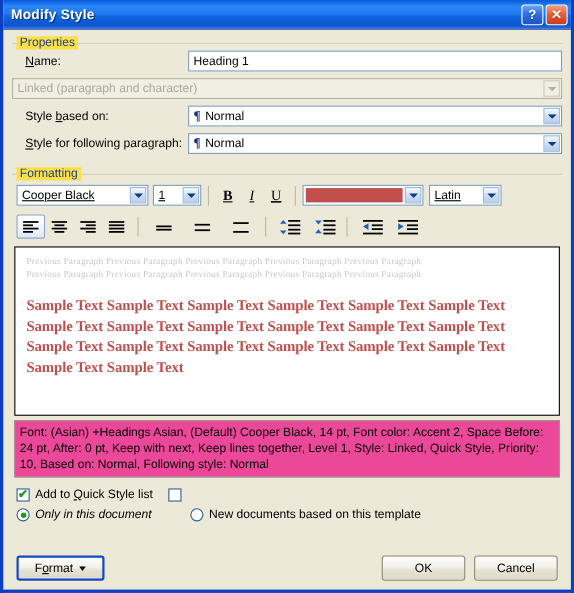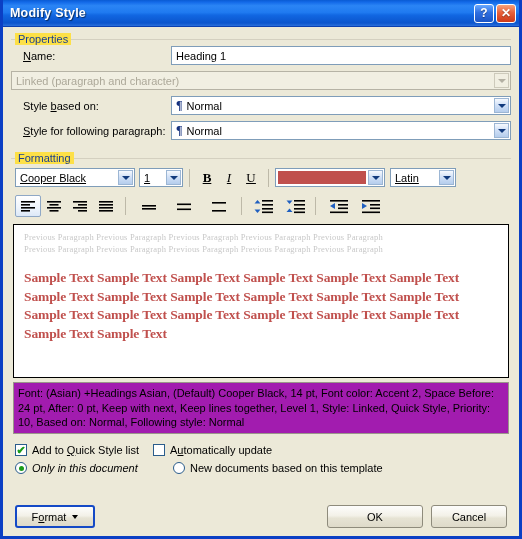--- a/index.html
+++ b/index.html
@@ -91,21 +91,21 @@
     color:#c8c8c8;font-family:"Liberation Serif",serif;font-size:8.5px;
     line-height:12px;letter-spacing:.2px;white-space:nowrap;
   }
   #sample{
     margin-top:14px;color:#c0504d;font-family:"Liberation Serif",serif;
     font-weight:bold;font-size:13.5px;line-height:18.5px;letter-spacing:-.1px;
   }
   
   #desc{
     margin:4px 10px 0 10px;height:52px;box-sizing:border-box;
-    border:1px solid #9a968a;background:#a21caf;
+    border:1px solid #9a968a;background:#ec4899;
     padding:3px 4px;font-size:11px;line-height:14.5px;color:#000;
   }
   
   #options{margin:7px 0 0 12px;}
   .opt-row{display:flex;align-items:center;height:18px;}
   .opt{display:flex;align-items:center;font-size:11px;}
   .check{
     width:12px;height:12px;border:1px solid #2b5d8c;background:#fff;
     display:flex;align-items:center;justify-content:center;margin-right:5px;box-sizing:border-box;
   }
@@ -118,21 +118,21 @@
   
   #footer{position:absolute;left:0;right:0;bottom:8px;display:flex;align-items:center;padding:0 12px;}
   .btn{
     height:23px;box-sizing:border-box;
     background:linear-gradient(to bottom,#fdfdfc,#f3f1e8 46%,#e6e3d4 58%,#dedac9);
     border:1px solid #8e8b7c;border-radius:3px;
     display:flex;align-items:center;justify-content:center;
     font-size:11px;color:#000;
   }
   #format-btn{width:80px;border:2px solid #1449c6;border-radius:3px;}
-  #ok-btn{width:96px;margin-left:auto;text-align:center;}
+  #ok-btn{width:76px;margin-left:auto;text-align:center;}
   #cancel-btn{width:76px;margin-left:8px;}
   .dd-tri{width:0;height:0;border-left:3px solid transparent;border-right:3px solid transparent;border-top:4px solid #000;margin-left:6px;}
 </style>
 </head>
 <body>
 
 <div id="dialog">
 
   <div id="titlebar">
     <div id="title-text">Modify Style</div>
@@ -367,21 +367,20 @@
   <div id="options">
     <div class="opt-row">
       <div class="opt" style="width:138px;">
         <span class="check">
             <span class="mark">✔</span>
           </span>
         <span>Add to <u>Q</u>uick Style list</span>
       </div>
       <div class="opt">
         <span class="check"></span>
-        <span>A<u>u</u>tomatically update</span>
       </div>
     </div>
     <div class="opt-row">
       <div class="opt" style="width:158px;font-style:italic;">
         <span class="radio">
             <span class="dot"></span>
           </span>
         <span>Only in this document</span>
       </div>
       <div class="opt">

